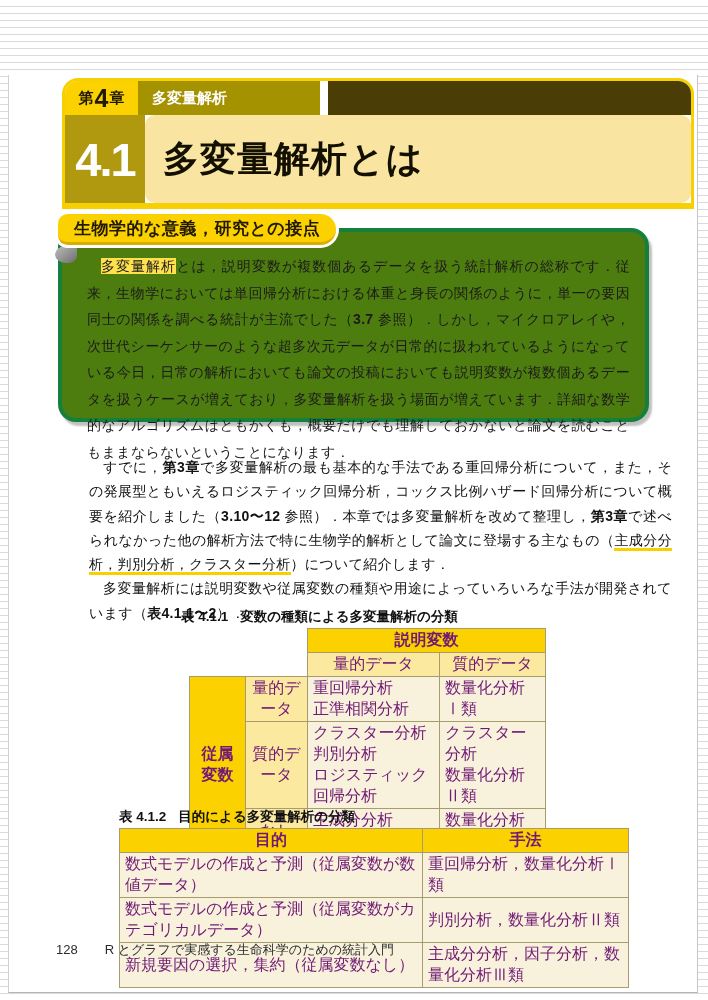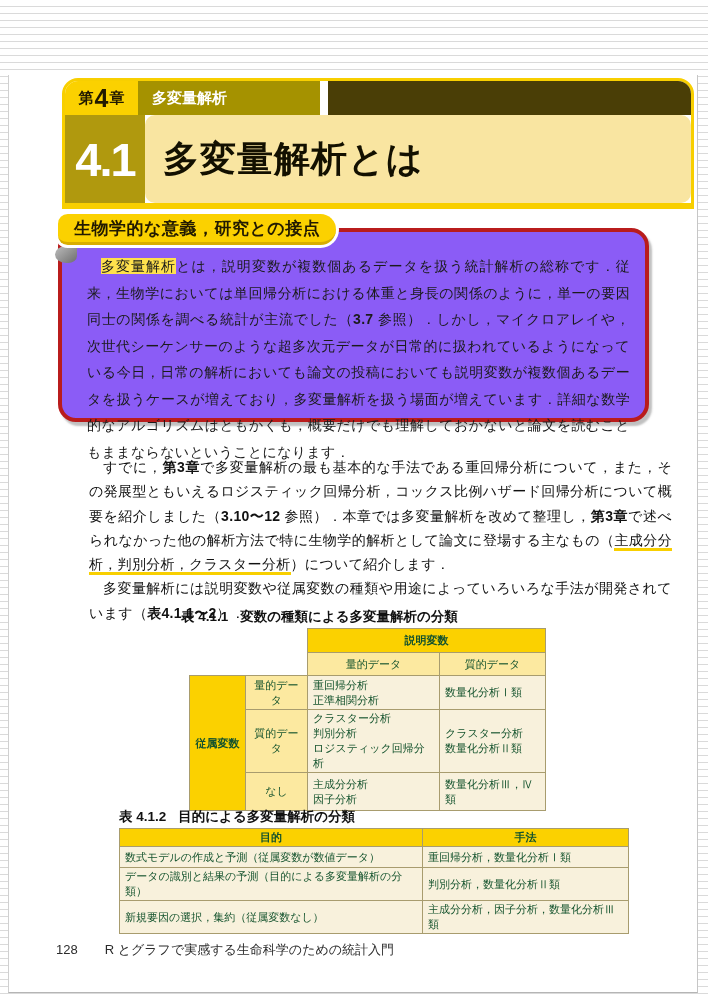--- a/index.html
+++ b/index.html
@@ -28,22 +28,22 @@
     display:flex;align-items:center;padding-left:14px;box-sizing:border-box;}
   .hdr-gap{width:8px;background:#ffffff;}
   .dark-bar{flex:1;background:#4a3e06;}
   .hdr-row2{display:flex;height:88px;}
   .sec-num{width:80px;background:#b0990e;color:#ffffff;font-size:47px;font-weight:bold;
     display:flex;align-items:center;justify-content:center;letter-spacing:-2px;}
   .sec-title{flex:1;background:#f9e5a1;display:flex;align-items:center;padding-left:18px;
     font-size:36px;font-weight:bold;color:#131000;letter-spacing:1px;border-radius:10px;}
   
   .callout{
-    position:absolute;left:49px;top:153px;width:591px;height:194px;background:#8b5cf6;
-    border:4px solid #b91c1c;border-radius:18px;box-sizing:border-box;
+    position:absolute;left:49px;top:153px;width:591px;height:194px;background:#4d7c0f;
+    border:4px solid #15803d;border-radius:18px;box-sizing:border-box;
     box-shadow:3px 4px 2px rgba(140,140,140,.55);
   }
   .callout-pill{
     position:absolute;left:49px;top:139px;height:31px;z-index:3;
     background:#fbd100;border-bottom:3px solid #d9ae00;border-radius:10px 16px 16px 10px;
     box-shadow:0 0 0 3px #ffffff;box-sizing:border-box;
     display:flex;align-items:center;padding:8px 16px;
     font-weight:bold;font-size:17px;color:#221a00;letter-spacing:.5px;
   }
   .callout-fold{
@@ -62,21 +62,21 @@
     position:absolute;left:80px;top:380px;width:583px;
     font-family:"Liberation Serif",serif;font-size:14px;line-height:24px;
     letter-spacing:.3px;color:#111;text-align:justify;
   }
   .main-text p{margin:0;text-indent:1em;}
   .b{font-weight:bold;font-family:"Liberation Sans",sans-serif;}
   .ul-yellow{border-bottom:3px solid #f8cf00;}
   
   .tbl-caption{position:absolute;font-size:13.5px;font-weight:bold;color:#111;}
   .tbl-caption .cap-label{margin-right:12px;}
-  table{border-collapse:collapse;font-size:11px;color:#14532d;}
+  table{border-collapse:collapse;font-size:16px;color:#701a75;}
   td,th{border:1px solid #a89c6e;padding:1px 5px;background:#f8f1dc;vertical-align:middle;
     white-space:pre-line;font-weight:normal;text-align:left;}
   td.corner{border:none;background:transparent;}
   .group-h{background:#fbd100 !important;font-weight:bold;text-align:center;}
   .sub-h{background:#fce9a0 !important;text-align:center;}
   .row-label{background:#fce9a0 !important;text-align:center;}
   .table1{position:absolute;left:180px;top:553px;}
   .table2{position:absolute;left:110px;top:753px;}
   .t2-caption{left:110px;top:733px;}
   .t1-caption{left:172px;top:533px;}
@@ -175,21 +175,21 @@
     <tbody>
         <tr style="height:17px">
       <td class="group-h">目的</td>
       <td class="group-h">手法</td>
     </tr>
     <tr style="height:21px">
       <td>数式モデルの作成と予測（従属変数が数値データ）</td>
       <td>重回帰分析，数量化分析Ⅰ類</td>
     </tr>
     <tr style="height:21px">
-      <td>データの識別と結果の予測（目的による多変量解析の分類）</td>
+      <td>数式モデルの作成と予測（従属変数がカテゴリカルデータ）</td>
       <td>判別分析，数量化分析Ⅱ類</td>
     </tr>
     <tr style="height:21px">
       <td>新規要因の選択，集約（従属変数なし）</td>
       <td>主成分分析，因子分析，数量化分析Ⅲ類</td>
     </tr>
   </tbody>
     </table>
 
   <div class="footer">

